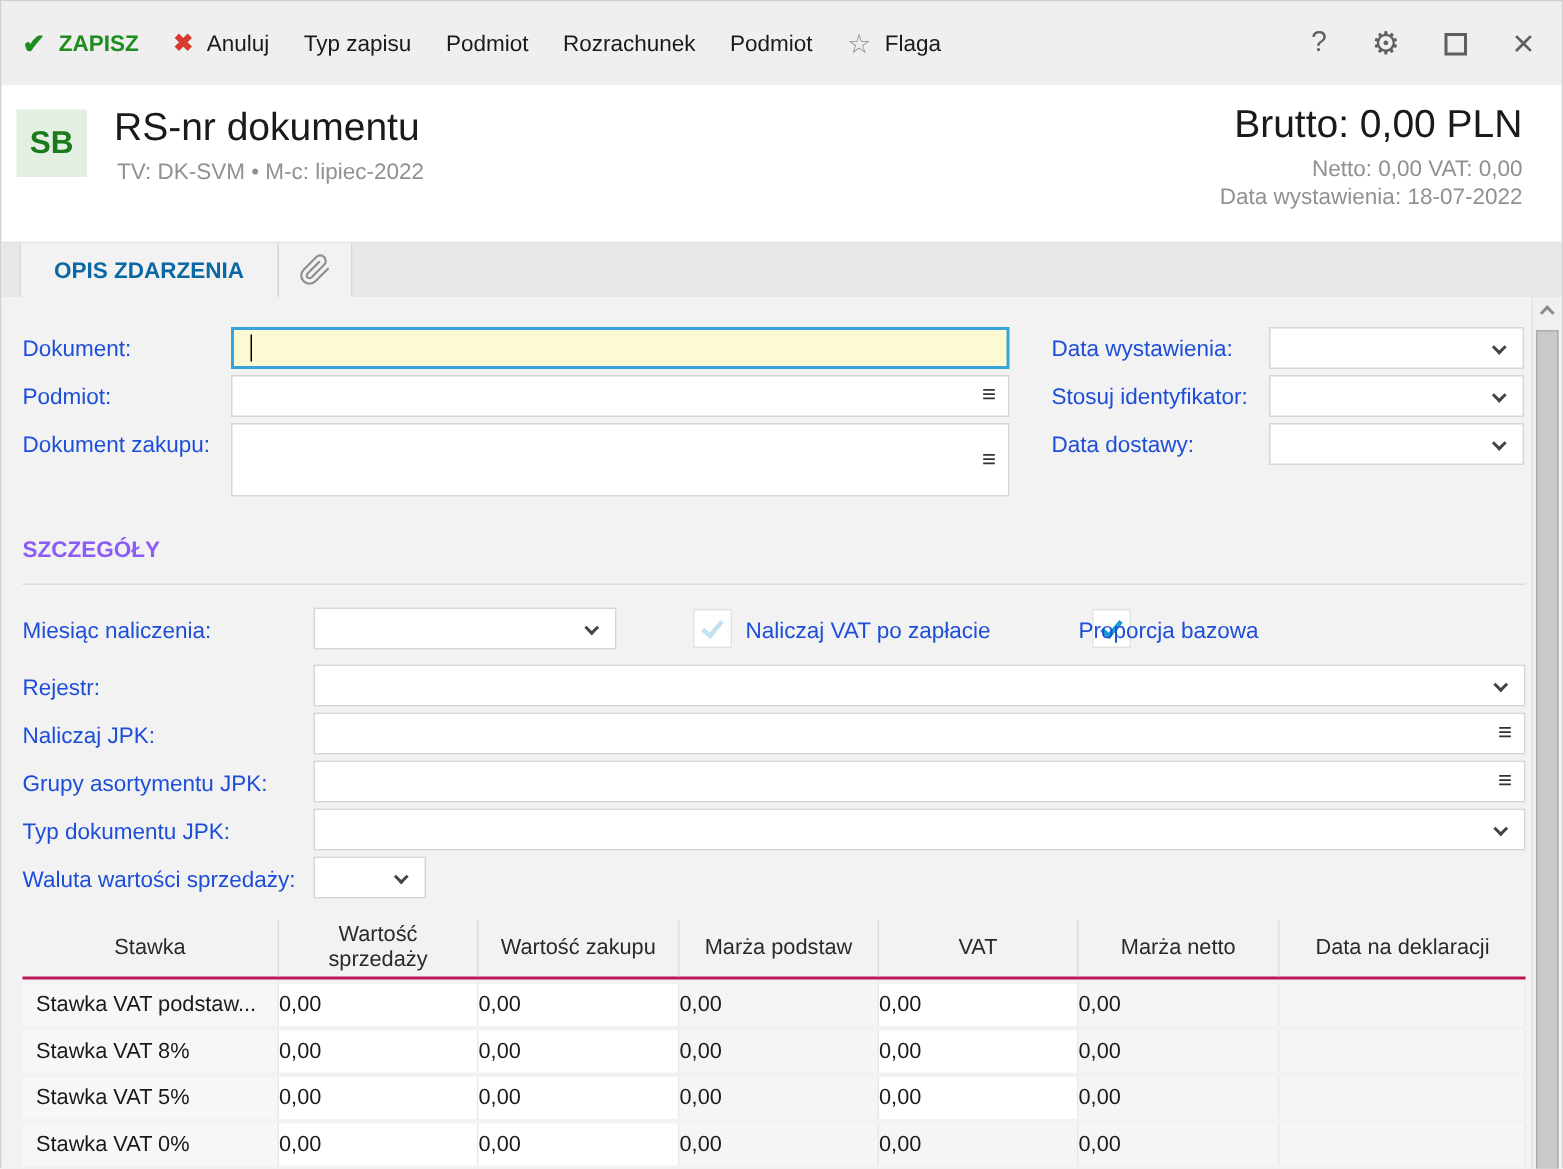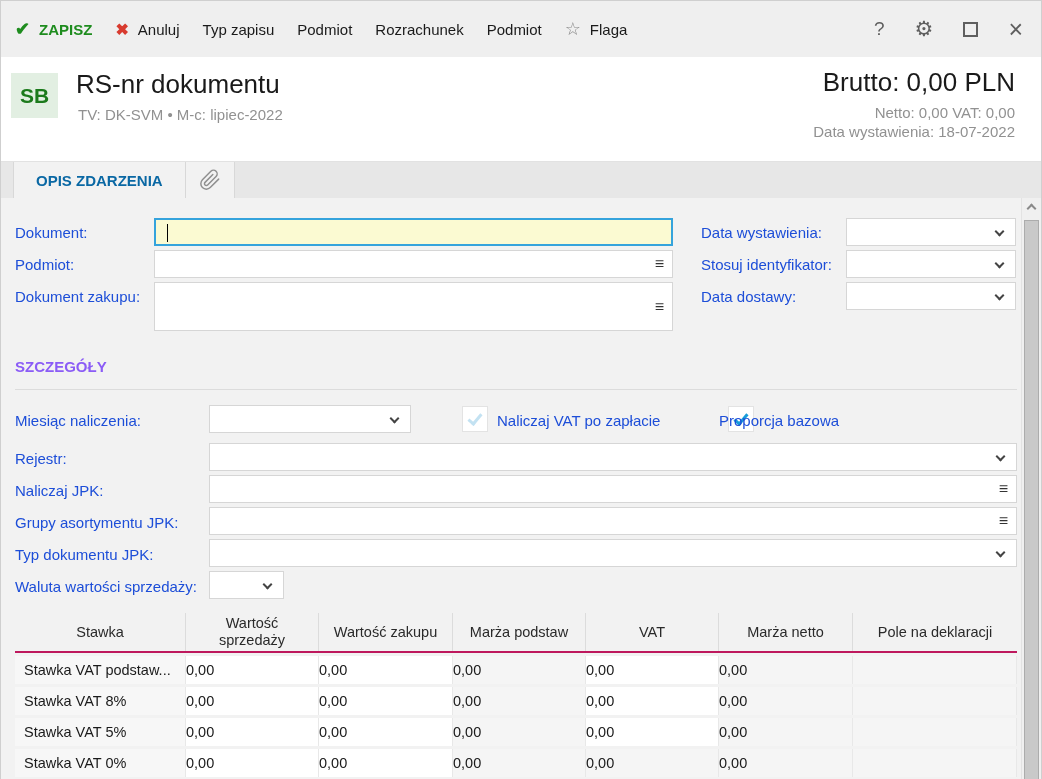--- a/index.html
+++ b/index.html
@@ -218,21 +218,21 @@
     </div>
 
     <div class="vat-table">
       <div class="thead">
         <div class="th">Stawka</div>
         <div class="th">Wartość sprzedaży</div>
         <div class="th">Wartość zakupu</div>
         <div class="th">Marża podstaw</div>
         <div class="th">VAT</div>
         <div class="th">Marża netto</div>
-        <div class="th">Pole na deklaracji</div>
+        <div class="th">Data na deklaracji</div>
       </div>
 
       <div class="trow">
         <div class="td lab">Stawka VAT podstaw...</div>
         <div class="td num white">0,00</div>
         <div class="td num white">0,00</div>
         <div class="td num gray">0,00</div>
         <div class="td num white">0,00</div>
         <div class="td num gray">0,00</div>
         <div class="td gray"></div>

